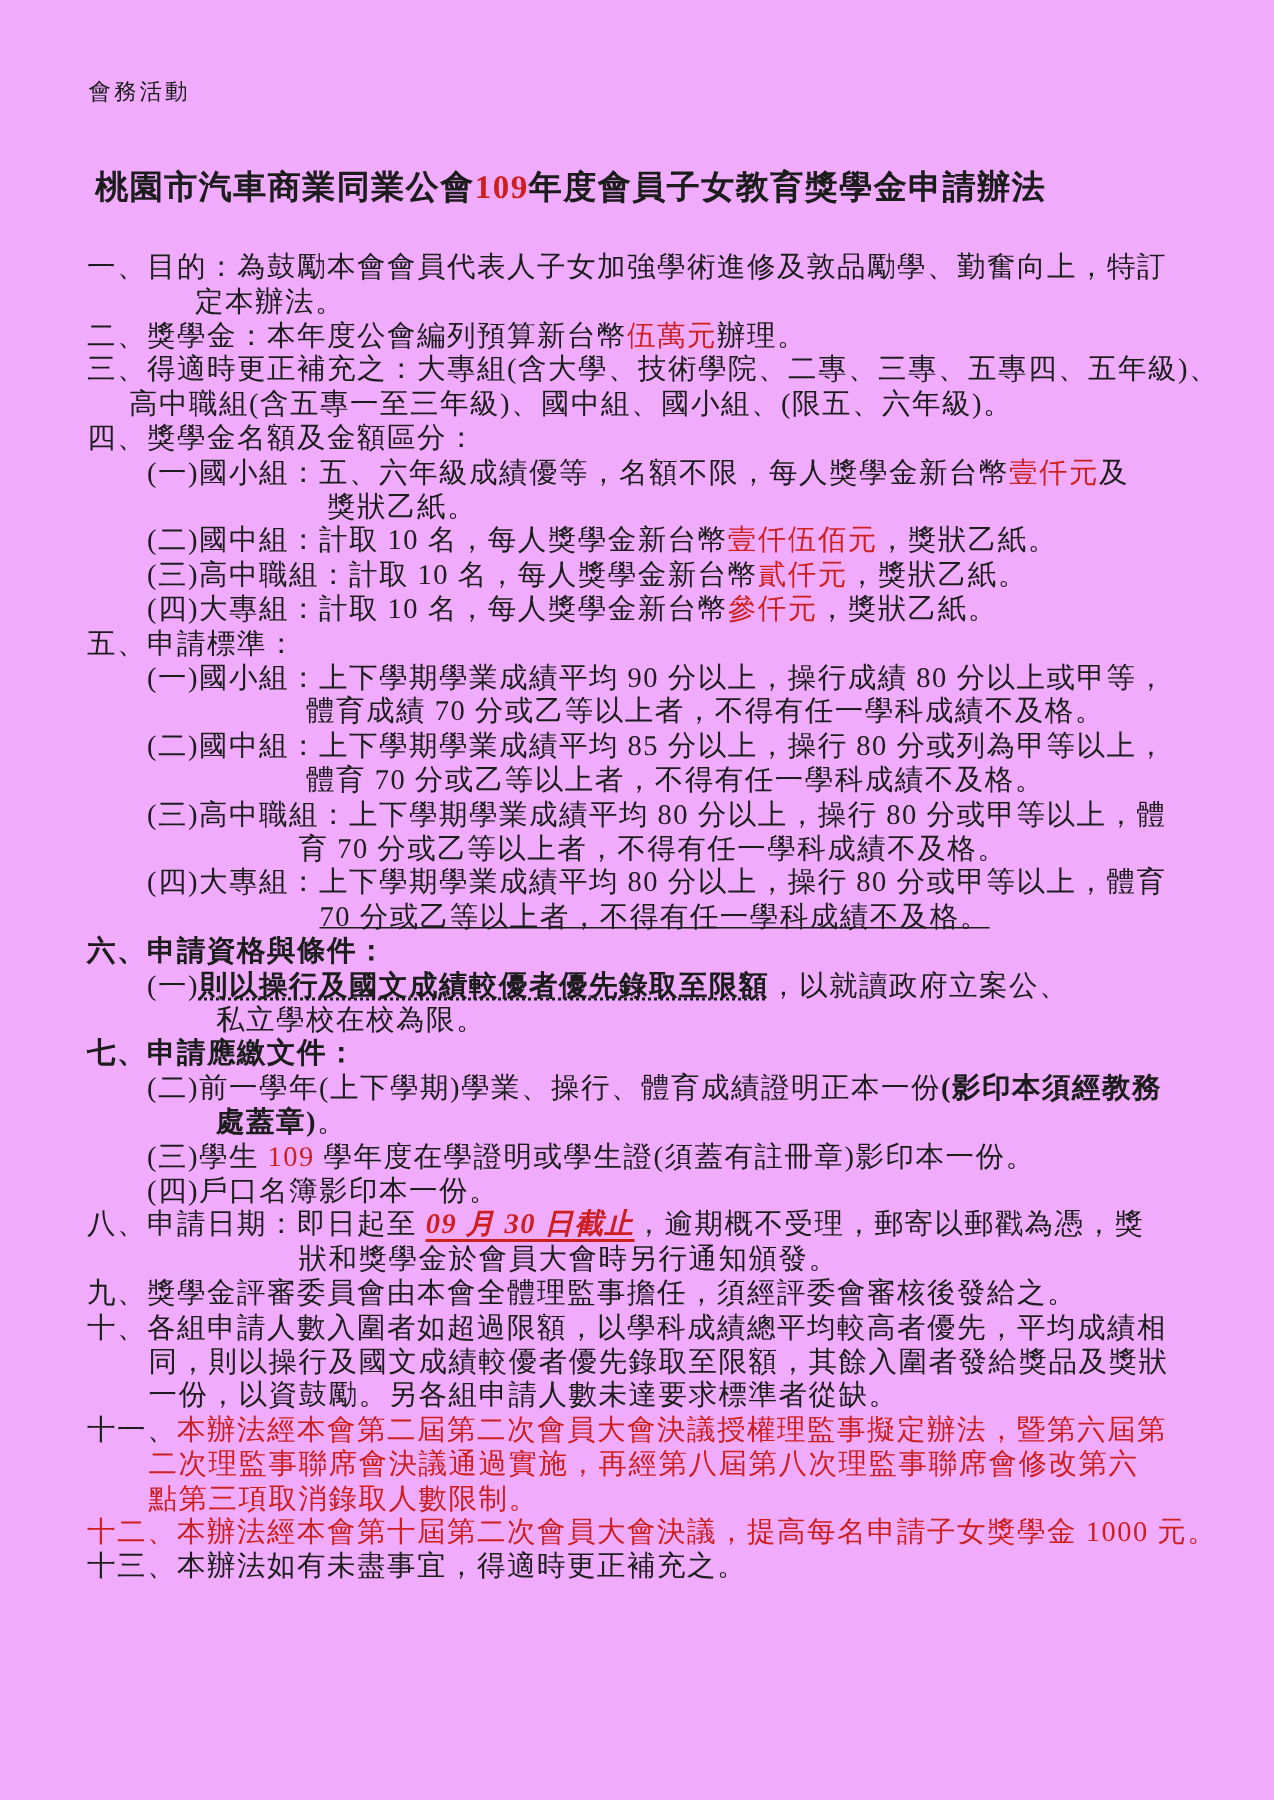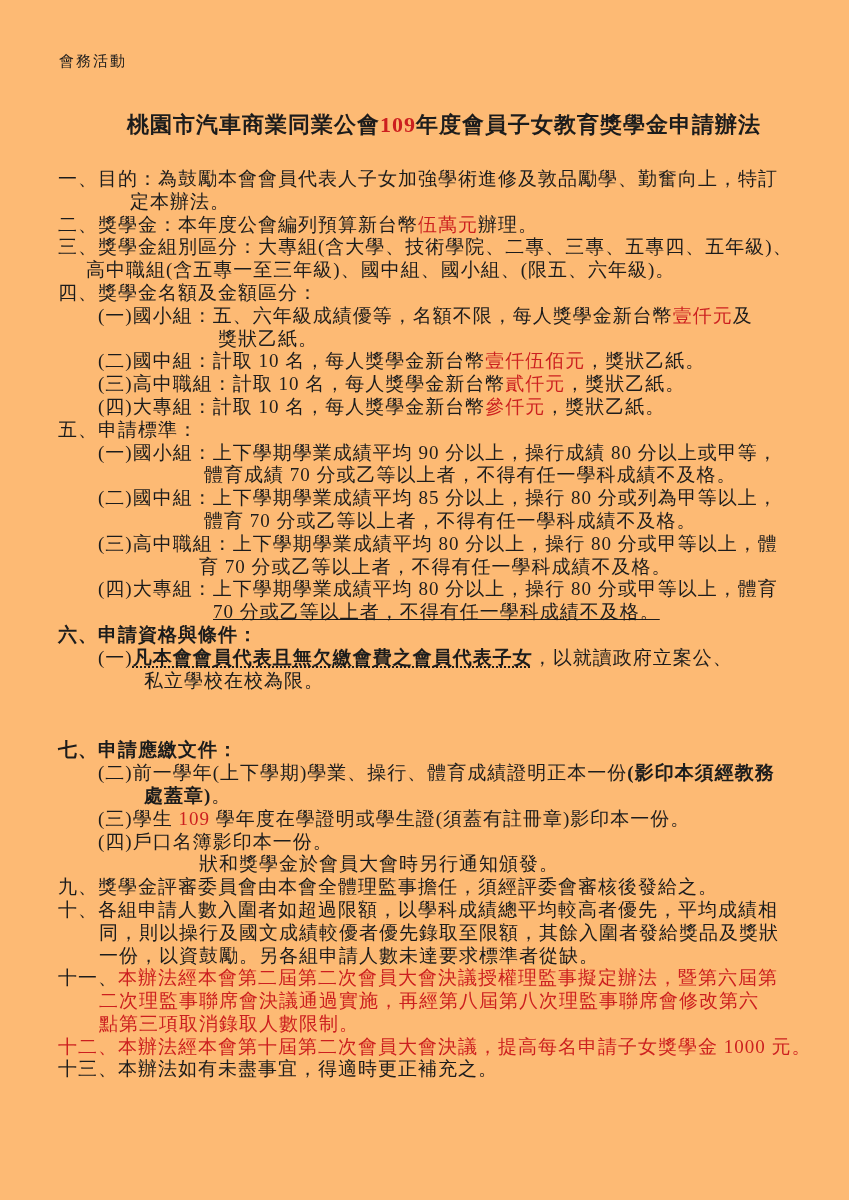--- a/index.html
+++ b/index.html
@@ -1,30 +1,30 @@
 <!DOCTYPE html>
 <html style="--red: #cc1f1f; --ink: #1c1c1c;"><head>
 <meta charset="utf-8">
 <style>
   html,body{margin:0;padding:0;background:#ffffff;}
   .page{
     position:relative;
     width:849px;height:1200px;
-    background:#fdba74;
+    background:#f0abfc;
     overflow:hidden;
     font-family:"Liberation Serif","DejaVu Serif",serif;
     color:var(--ink,#1c1c1c);
   }
   .doc-label{
     position:absolute;left:59px;top:52px;
     font-size:15px;letter-spacing:2px;
   }
   .doc-title{
     position:absolute;left:0;top:110px;width:761px;
-    text-align:right;
+    text-align:center;
     font-size:22px;font-weight:bold;letter-spacing:1px;
     white-space:nowrap;
   }
   .doc-body{
     position:absolute;left:58px;top:168px;width:760px;
     font-size:19px;line-height:22.8px;letter-spacing:1px;
   }
   .line{white-space:nowrap;}
   .run{display:inline;}
   .red{color:var(--red,#cc1f1f);}
@@ -48,45 +48,46 @@
 
 <div class="page">
   <div class="doc-label">會務活動</div>
 
   <div class="doc-title" id="doc-title"><span class="run">桃園市汽車商業同業公會</span><span class="run red">109</span><span class="run">年度會員子女教育獎學金申請辦法</span></div>
 
   <div class="doc-body" id="doc-body">
       <div class="line" style="padding-left: 0px;"><span class="run">一、目的：為鼓勵本會會員代表人子女加強學術進修及敦品勵學、勤奮向上，特訂</span></div>
       <div class="line" style="padding-left: 72px;"><span class="run">定本辦法。</span></div>
       <div class="line" style="padding-left: 0px;"><span class="run">二、獎學金：本年度公會編列預算新台幣</span><span class="run red">伍萬元</span><span class="run">辦理。</span></div>
-      <div class="line" style="padding-left: 0px;"><span class="run">三、獎學金組別區分：大專組(含大學、技術學院、二專、三專、五專四、五年級)、</span></div>
+      <div class="line" style="padding-left: 0px;"><span class="run">三、得適時更正補充之：大專組(含大學、技術學院、二專、三專、五專四、五年級)、</span></div>
       <div class="line" style="padding-left: 28px;"><span class="run">高中職組(含五專一至三年級)、國中組、國小組、(限五、六年級)。</span></div>
       <div class="line" style="padding-left: 0px;"><span class="run">四、獎學金名額及金額區分：</span></div>
       <div class="line" style="padding-left: 40px;"><span class="run">(一)國小組：五、六年級成績優等，名額不限，每人獎學金新台幣</span><span class="run red">壹仟元</span><span class="run">及</span></div>
       <div class="line" style="padding-left: 160px;"><span class="run">獎狀乙紙。</span></div>
       <div class="line" style="padding-left: 40px;"><span class="run">(二)國中組：計取 10 名，每人獎學金新台幣</span><span class="run red">壹仟伍佰元</span><span class="run">，獎狀乙紙。</span></div>
       <div class="line" style="padding-left: 40px;"><span class="run">(三)高中職組：計取 10 名，每人獎學金新台幣</span><span class="run red">貳仟元</span><span class="run">，獎狀乙紙。</span></div>
       <div class="line" style="padding-left: 40px;"><span class="run">(四)大專組：計取 10 名，每人獎學金新台幣</span><span class="run red">參仟元</span><span class="run">，獎狀乙紙。</span></div>
       <div class="line" style="padding-left: 0px;"><span class="run">五、申請標準：</span></div>
       <div class="line" style="padding-left: 40px;"><span class="run">(一)國小組：上下學期學業成績平均 90 分以上，操行成績 80 分以上或甲等，</span></div>
       <div class="line" style="padding-left: 146px;"><span class="run">體育成績 70 分或乙等以上者，不得有任一學科成績不及格。</span></div>
       <div class="line" style="padding-left: 40px;"><span class="run">(二)國中組：上下學期學業成績平均 85 分以上，操行 80 分或列為甲等以上，</span></div>
       <div class="line" style="padding-left: 146px;"><span class="run">體育 70 分或乙等以上者，不得有任一學科成績不及格。</span></div>
       <div class="line" style="padding-left: 40px;"><span class="run">(三)高中職組：上下學期學業成績平均 80 分以上，操行 80 分或甲等以上，體</span></div>
       <div class="line" style="padding-left: 141px;"><span class="run">育 70 分或乙等以上者，不得有任一學科成績不及格。</span></div>
       <div class="line" style="padding-left: 40px;"><span class="run">(四)大專組：上下學期學業成績平均 80 分以上，操行 80 分或甲等以上，體育</span></div>
       <div class="line" style="padding-left: 155px; text-decoration: underline;"><span class="run">70 分或乙等以上者，不得有任一學科成績不及格。</span></div>
       <div class="line" style="padding-left: 0px;"><span class="run bold">六、申請資格與條件：</span></div>
-      <div class="line" style="padding-left: 40px;"><span class="run">(一)</span><span class="run bold dotted">凡本會會員代表且無欠繳會費之會員代表子女</span><span class="run">，以就讀政府立案公、</span></div>
+      <div class="line" style="padding-left: 40px;"><span class="run">(一)</span><span class="run bold dotted">則以操行及國文成績較優者優先錄取至限額</span><span class="run">，以就讀政府立案公、</span></div>
       <div class="line" style="padding-left: 86px;"><span class="run">私立學校在校為限。</span></div>
-      <div class="line" style="padding-left: 0px; margin-top: 47px;"><span class="run bold">七、申請應繳文件：</span></div>
+      <div class="line" style="padding-left: 0px;"><span class="run bold">七、申請應繳文件：</span></div>
       <div class="line" style="padding-left: 40px;"><span class="run">(二)前一學年(上下學期)學業、操行、體育成績證明正本一份</span><span class="run bold">(影印本須經教務</span></div>
       <div class="line" style="padding-left: 86px;"><span class="run bold">處蓋章)</span><span class="run">。</span></div>
       <div class="line" style="padding-left: 40px;"><span class="run">(三)學生 </span><span class="run red">109</span><span class="run"> 學年度在學證明或學生證(須蓋有註冊章)影印本一份。</span></div>
       <div class="line" style="padding-left: 40px;"><span class="run">(四)戶口名簿影印本一份。</span></div>
+      <div class="line" style="padding-left: 0px;"><span class="run">八、申請日期：即日起至 </span><span class="run red bold italic underline">09 月 30 日截止</span><span class="run">，逾期概不受理，郵寄以郵戳為憑，獎</span></div>
       <div class="line" style="padding-left: 141px;"><span class="run">狀和獎學金於會員大會時另行通知頒發。</span></div>
       <div class="line" style="padding-left: 0px;"><span class="run">九、獎學金評審委員會由本會全體理監事擔任，須經評委會審核後發給之。</span></div>
       <div class="line" style="padding-left: 0px;"><span class="run">十、各組申請人數入圍者如超過限額，以學科成績總平均較高者優先，平均成績相</span></div>
       <div class="line" style="padding-left: 41px;"><span class="run">同，則以操行及國文成績較優者優先錄取至限額，其餘入圍者發給獎品及獎狀</span></div>
       <div class="line" style="padding-left: 41px;"><span class="run">一份，以資鼓勵。另各組申請人數未達要求標準者從缺。</span></div>
       <div class="line" style="padding-left: 0px;"><span class="run">十一、</span><span class="run red">本辦法經本會第二屆第二次會員大會決議授權理監事擬定辦法，暨第六屆第</span></div>
       <div class="line" style="padding-left: 41px;"><span class="run red">二次理監事聯席會決議通過實施，再經第八屆第八次理監事聯席會修改第六</span></div>
       <div class="line" style="padding-left: 41px;"><span class="run red">點第三項取消錄取人數限制。</span></div>
       <div class="line" style="padding-left: 0px; font-family: Liberation Serif, serif;"><span class="run red">十二、本辦法經本會第十屆第二次會員大會決議，提高每名申請子女獎學金 1000 元。</span></div>
       <div class="line" style="padding-left: 0px;"><span class="run">十三、本辦法如有未盡事宜，得適時更正補充之。</span></div>

